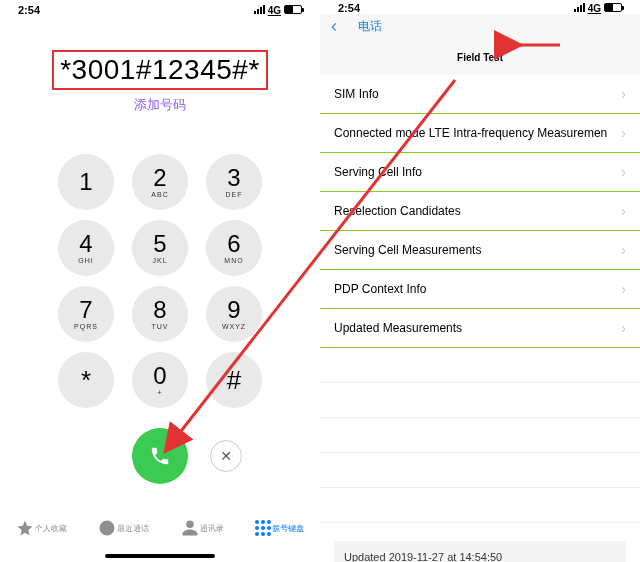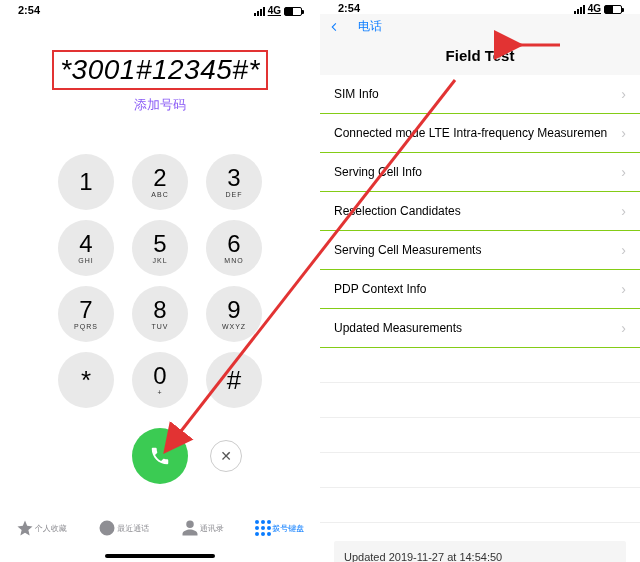--- a/index.html
+++ b/index.html
@@ -22,36 +22,36 @@
     
     .status-bar {
       height: 18px;
       display: flex;
       justify-content: space-between;
       align-items: center;
       padding: 2px 18px 0;
       font-size: 11px;
       font-weight: 600;
     }
-    .status-right { display:flex; align-items:flex-end; gap:3px;text-decoration:underline; }
+    .status-right { display:flex; align-items:flex-start; gap:3px;text-decoration:underline; }
     .sig-bars { display:flex; align-items:flex-end; gap:1px; }
     .sig-bars span { width:2px; background:#000; }
     .sig-bars span:nth-child(1){height:3px}
     .sig-bars span:nth-child(2){height:5px}
     .sig-bars span:nth-child(3){height:7px}
     .sig-bars span:nth-child(4){height:9px}
     .net { font-size:10px; font-weight:600; }
     .batt { width:18px; height:9px; border:1px solid #000; border-radius:2px; position:relative; }
     .batt::after { content:''; position:absolute; right:-3px; top:2px; width:2px; height:4px; background:#000; border-radius:0 1px 1px 0;}
     .batt-fill { width:50%; height:100%; background:#000; }
 
     
     .dial-area { padding:32px 20px 0; text-align:center; }
     .dialed-box { border:2px solid #e23333; padding:2px 6px; display:inline-block; }
-    .dialed { font-size:28px; font-weight:400; letter-spacing:0.5px; color:#000;font-style:italic; }
+    .dialed { font-size:28px; font-weight:400; letter-spacing:0.5px; color:#000; }
     .add-number { color:#8b5cf6; font-size:13px; margin-top:6px; }
 
     .keypad { margin-top:40px; display:flex; flex-direction:column; align-items:center; gap:10px; }
     .key-row { display:flex; gap:18px; }
     .key {
       width:56px; height:56px; border-radius:50%;
       background:#e9e9e9; display:flex; flex-direction:column;
       align-items:center; justify-content:center;
       cursor:pointer;
     }
@@ -86,21 +86,21 @@
     .tab.active { color:#0a7cff; }
     .tab svg { width:18px; height:18px; fill:#8e8e93; }
     .kp-grid { display:grid; grid-template-columns:repeat(3,4px); grid-template-rows:repeat(3,4px); gap:2px;}
     .kp-grid span { width:4px; height:4px; background:currentColor; border-radius:50%; }
     .home-ind { height:4px; width:110px; background:#000; border-radius:3px; margin:0 auto 4px; }
 
     
     .back-row { display:flex; align-items:center; gap:18px; padding:4px 8px; font-size:12px; color:#0a7cff; background:#f7f7f7; }
     .back-row svg { width:12px; height:12px; fill:#0a7cff; }
     .ft-header { background:#f7f7f7; text-align:center; padding:8px 0 10px; position:relative;}
-    .ft-title { font-size:15px; font-weight:600; }
+    .ft-title { font-size:10px; font-weight:600; }
     .list { background:#fff; }
     .li-row {
       display:flex; justify-content:space-between; align-items:center;
       padding:11px 14px; border-bottom:1px solid #84cc16;
       font-size:12px; cursor:pointer;
     }
     .li-row:last-child { border-bottom:none; }
     .chev { color:#c6c6c8; font-size:14px; }
     .empty-row { height:35px; border-bottom:1px solid #eee; }
     .updated {

